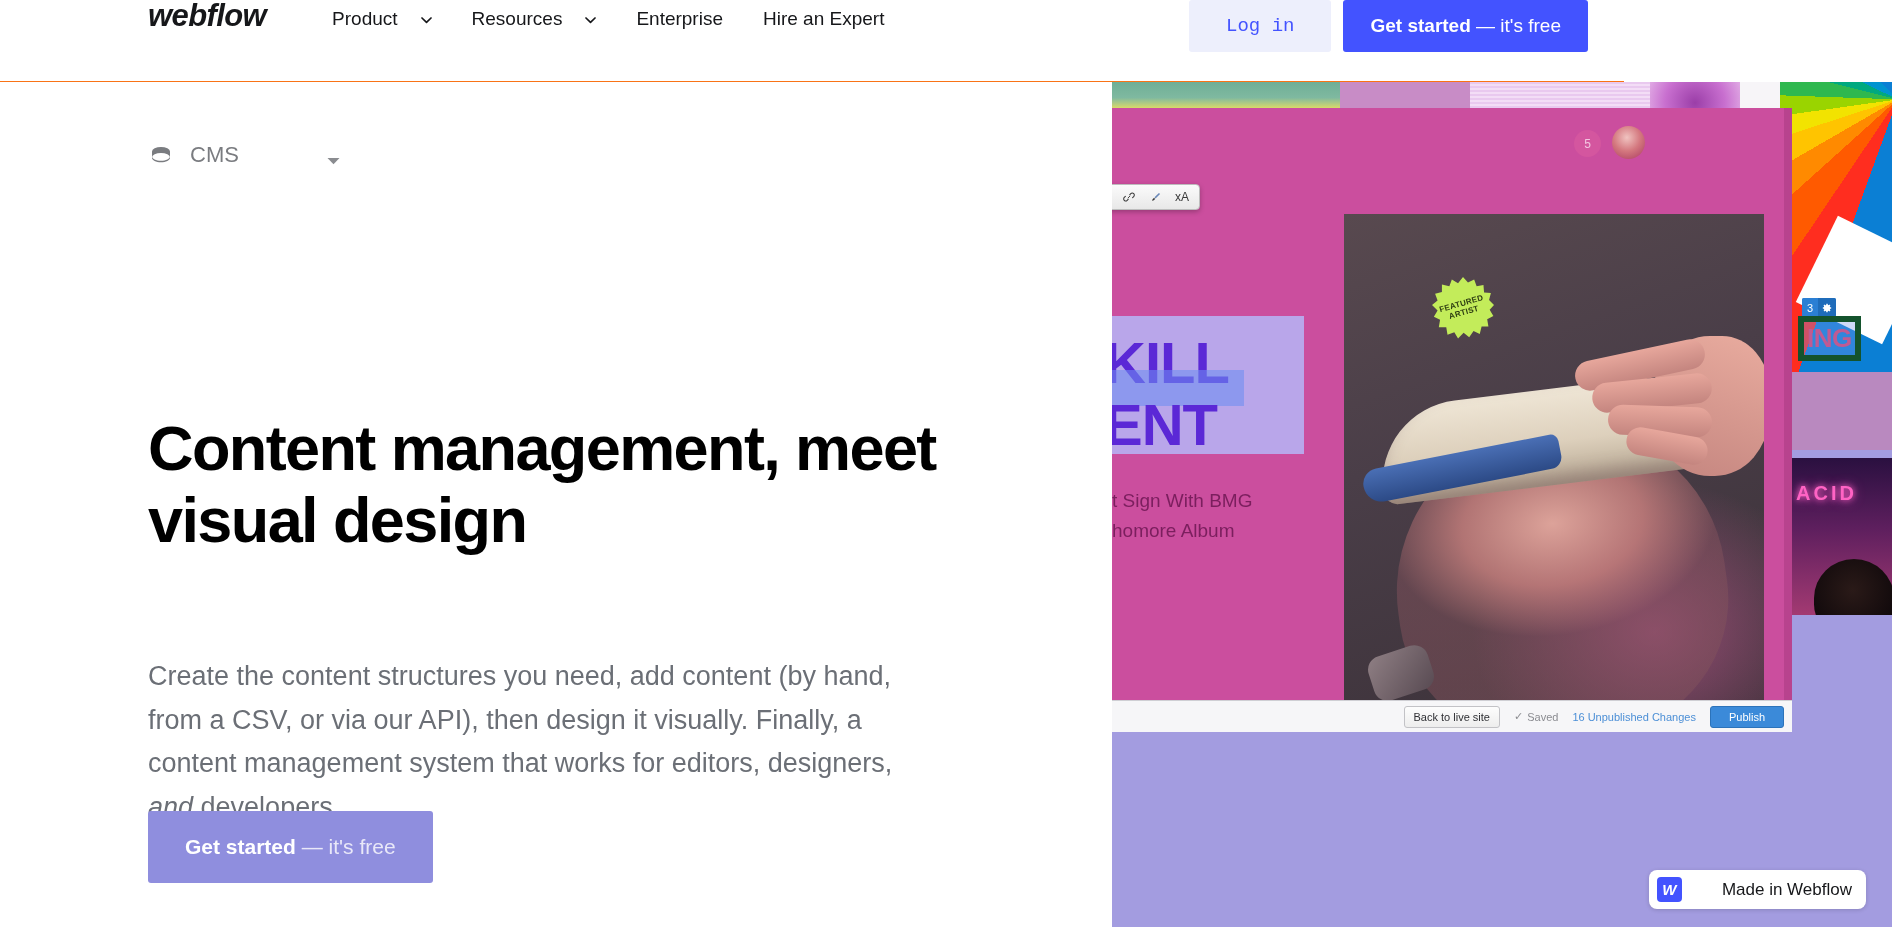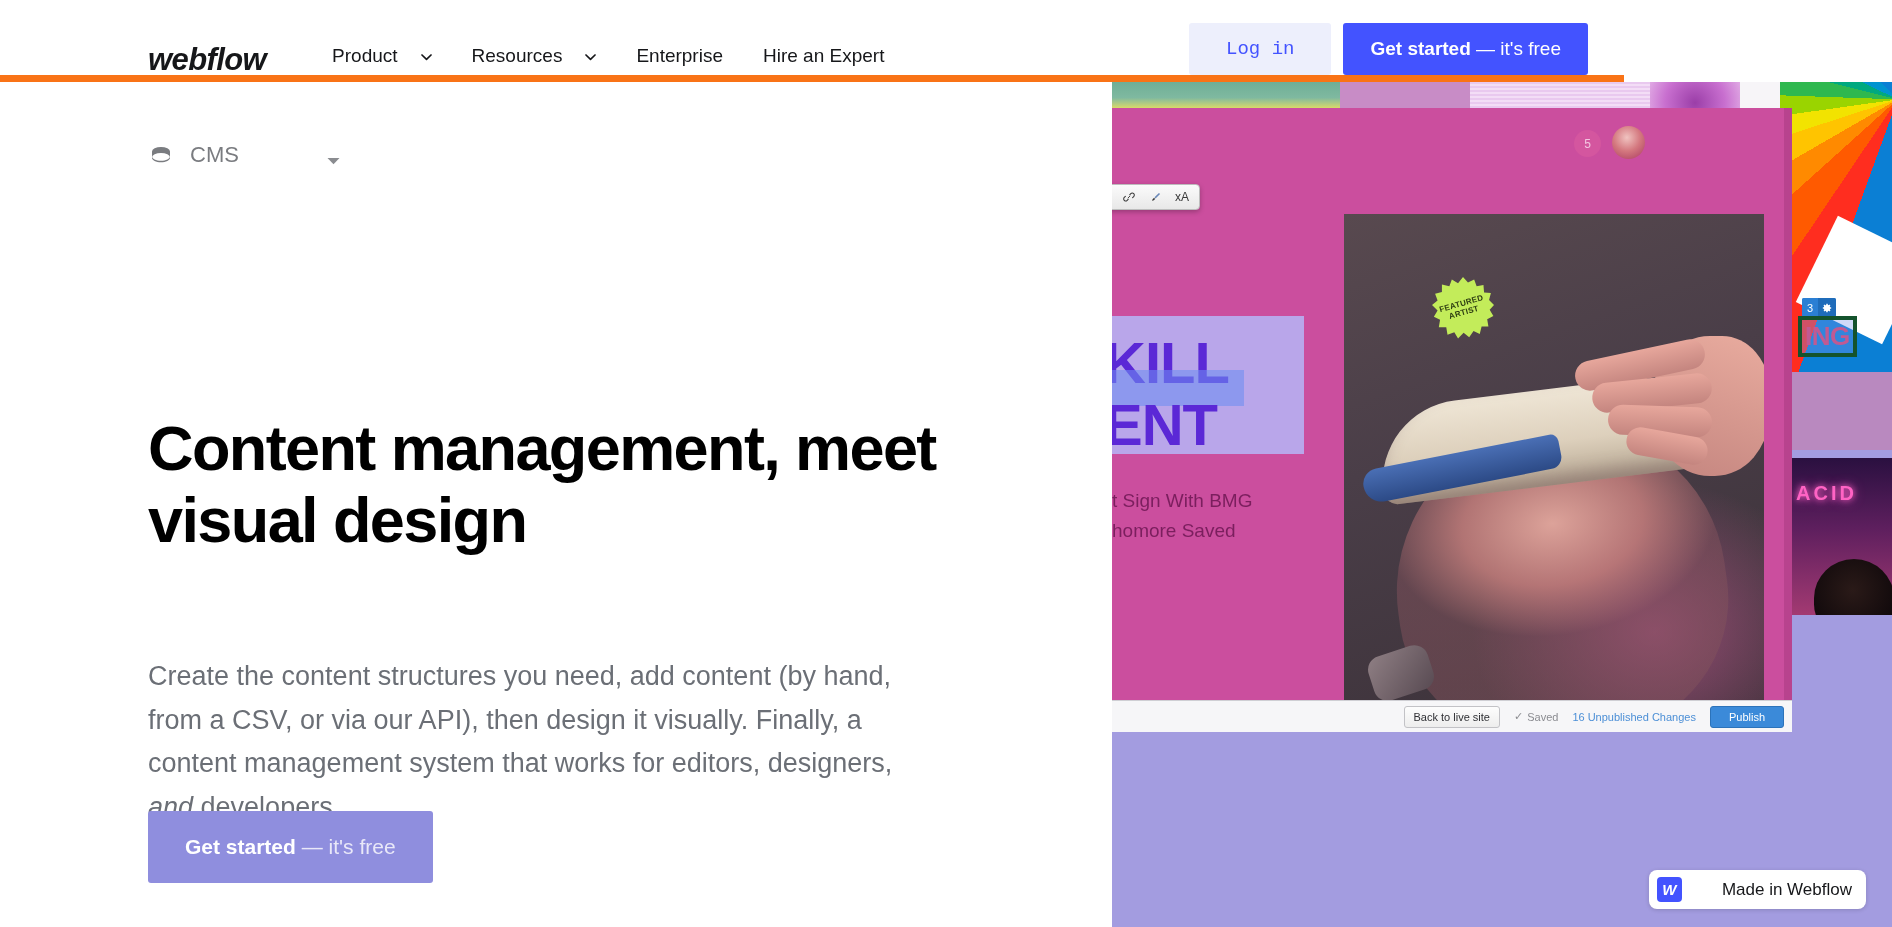--- a/index.html
+++ b/index.html
@@ -13,23 +13,23 @@
     -webkit-font-smoothing: antialiased;
   }
 
   
   .header {
     position: absolute;
     top: 0; left: 0;
     width: 1624px;
     height: 82px;
     background: #ffffff;
-    border-bottom: 7px solid #f97316;
-    display: flex;
-    align-items: flex-end;
+    border-bottom: 1px solid #f97316;
+    display: flex;
+    align-items: flex-start;
     z-index: 40;
   }
 
   .logo {
     margin-left: 148px;
     font-size: 31px;
     font-weight: 700;
     font-style: italic;
     letter-spacing: -0.6px;
     color: #16171a;
@@ -453,21 +453,21 @@
     display: flex; align-items: center;
     background: #1f6cba;
   }
   .ing-text {
     position: absolute;
     top: 234px; left: 686px;
     font-size: 26px;
     font-weight: 700;
     color: #c05a93;
     background: rgba(120,150,235,.35);
-    border: 4px solid #14532d;
+    border: 6px solid #14532d;
     padding: 1px 3px;
     letter-spacing: -.5px;
   }
   .panel-mauve {
     position: absolute;
     top: 206px; left: 680px;
     width: 100px; height: 162px;
     background: #b989bf;
     z-index: -1;
   }
@@ -709,21 +709,21 @@
         <div class="finger f4"></div>
       </div>
     </div>
 
     <div class="lilac-box"></div>
     <div class="big-type big-kill">KILL</div>
     <div class="blue-overlay"></div>
     <div class="big-type big-ent">ENT</div>
 
     <div class="track-line tl1">t Sign With BMG</div>
-    <div class="track-line tl2">homore Saved</div>
+    <div class="track-line tl2">homore Album</div>
 
     <div class="badge-star">
       <div class="badge-text">
         <div>FEATURED</div>
         <div>ARTIST</div>
       </div>
     </div>
 
     <div class="rt-toolbar">
 

